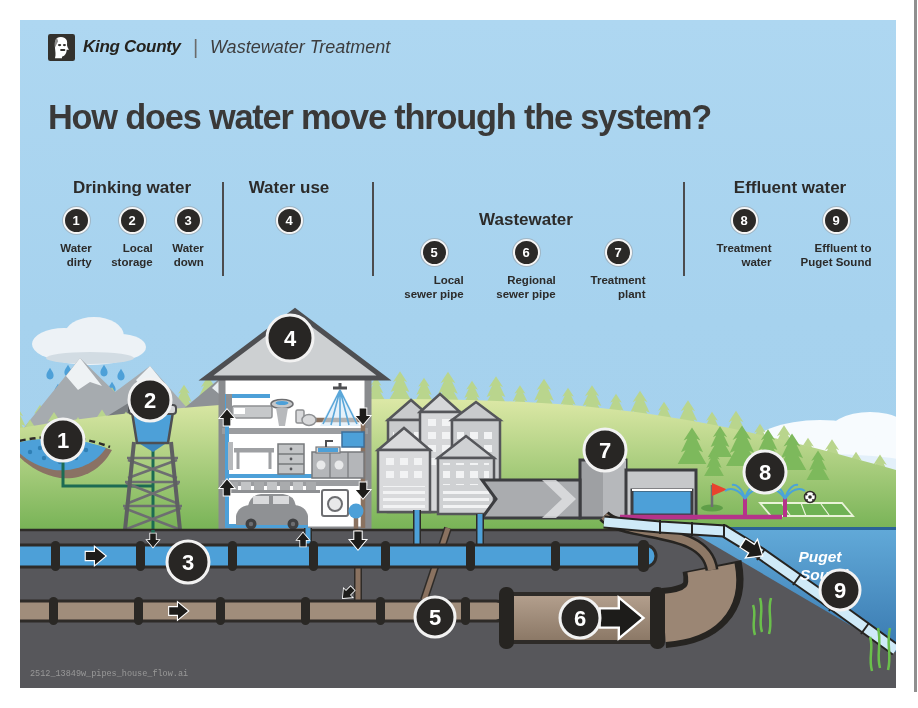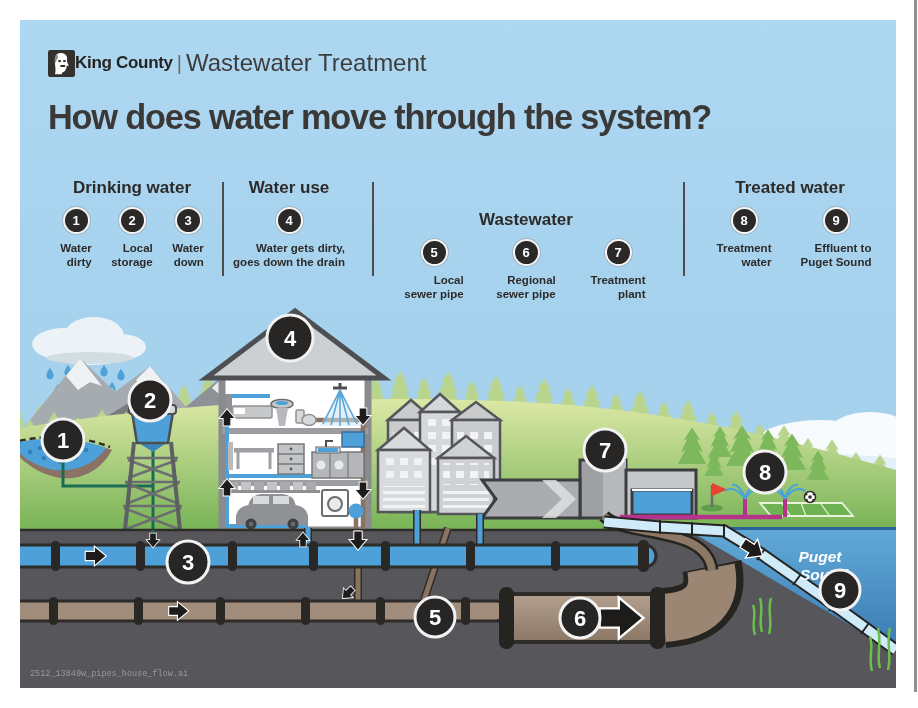--- a/index.html
+++ b/index.html
@@ -2,25 +2,25 @@
 <html><head>
 <meta charset="utf-8">
 <style>
   html,body{margin:0;padding:0;background:#ffffff;}
   .stage{position:relative;width:918px;height:708px;background:#ffffff;overflow:hidden;
          font-family:"Liberation Sans","DejaVu Sans",sans-serif;}
   .edge-line{position:absolute;left:914px;top:0;width:3px;height:692px;background:#8f8f8f;}
   .poster{position:absolute;left:20px;top:20px;width:876px;height:668px;
           background:linear-gradient(180deg,#aed7f1 0%,#a6d2ee 45%,#a4d0ec 100%);overflow:hidden;}
   
-  .brandrow{position:absolute;left:28px;top:28px;height:30px;display:flex;align-items:center;gap:0;}
+  .brandrow{position:absolute;left:28px;top:12px;height:30px;display:flex;align-items:center;gap:8px;font-style:italic;}
   .kc-logo{width:27px;height:27px;flex:0 0 auto;}
   .brand{font-size:17px;font-weight:bold;color:#25231f;letter-spacing:-.3px;}
   .sep{font-size:20px;font-weight:300;color:#6b6b6b;margin:0 4px;}
-  .dept{font-size:24px;color:#3d3d3e;}
+  .dept{font-size:18px;color:#3d3d3e;}
   .title{position:absolute;left:28px;top:76px;width:840px;font-size:35px;line-height:42px;
          font-weight:800;color:#3a3938;letter-spacing:-1.2px;transform:scaleX(.98);transform-origin:left;}
   
   .lgroup{position:absolute;top:158px;display:flex;flex-direction:column;align-items:center;}
   .lg-h{font-size:17px;font-weight:bold;color:#2c2b2a;margin-bottom:9px;}
   .lg-items{display:flex;justify-content:center;}
   .lg-item{display:flex;flex-direction:column;align-items:center;}
   .lbadge{width:23px;height:23px;border-radius:50%;background:#2b2927;border:2px solid #f5f5f5;
           box-shadow:0 0 0 1px #9fb6c6;color:#fff;font-size:13px;font-weight:bold;
           display:flex;align-items:center;justify-content:center;margin-bottom:8px;}
@@ -77,21 +77,20 @@
           </div>
         </div>
       </div>
       <div class="ldiv" style="left:202px;"></div>
 
       <div class="lgroup" style="left:204px;width:130px;">
         <div class="lg-h">Water use</div>
         <div class="lg-items">
           <div class="lg-item" style="width:130px;">
             <div class="lbadge">4</div>
-            <div class="llab"><span>Water gets dirty,</span><br><span>goes down the drain</span></div>
           </div>
         </div>
       </div>
       <div class="ldiv" style="left:352px;"></div>
 
       <div class="lgroup" style="left:368px;width:276px;margin-top:32px;">
         <div class="lg-h">Wastewater</div>
         <div class="lg-items">
           <div class="lg-item" style="width:92px;">
             <div class="lbadge">5</div>
@@ -103,21 +102,21 @@
           </div>
           <div class="lg-item" style="width:92px;">
             <div class="lbadge">7</div>
             <div class="llab"><span>Treatment</span><br><span>plant</span></div>
           </div>
         </div>
       </div>
       <div class="ldiv" style="left:663px;"></div>
 
       <div class="lgroup" style="left:678px;width:184px;">
-        <div class="lg-h">Treated water</div>
+        <div class="lg-h">Effluent water</div>
         <div class="lg-items">
           <div class="lg-item" style="width:92px;">
             <div class="lbadge">8</div>
             <div class="llab"><span>Treatment</span><br><span>water</span></div>
           </div>
           <div class="lg-item" style="width:92px;">
             <div class="lbadge">9</div>
             <div class="llab"><span>Effluent to</span><br><span>Puget Sound</span></div>
           </div>
         </div>

